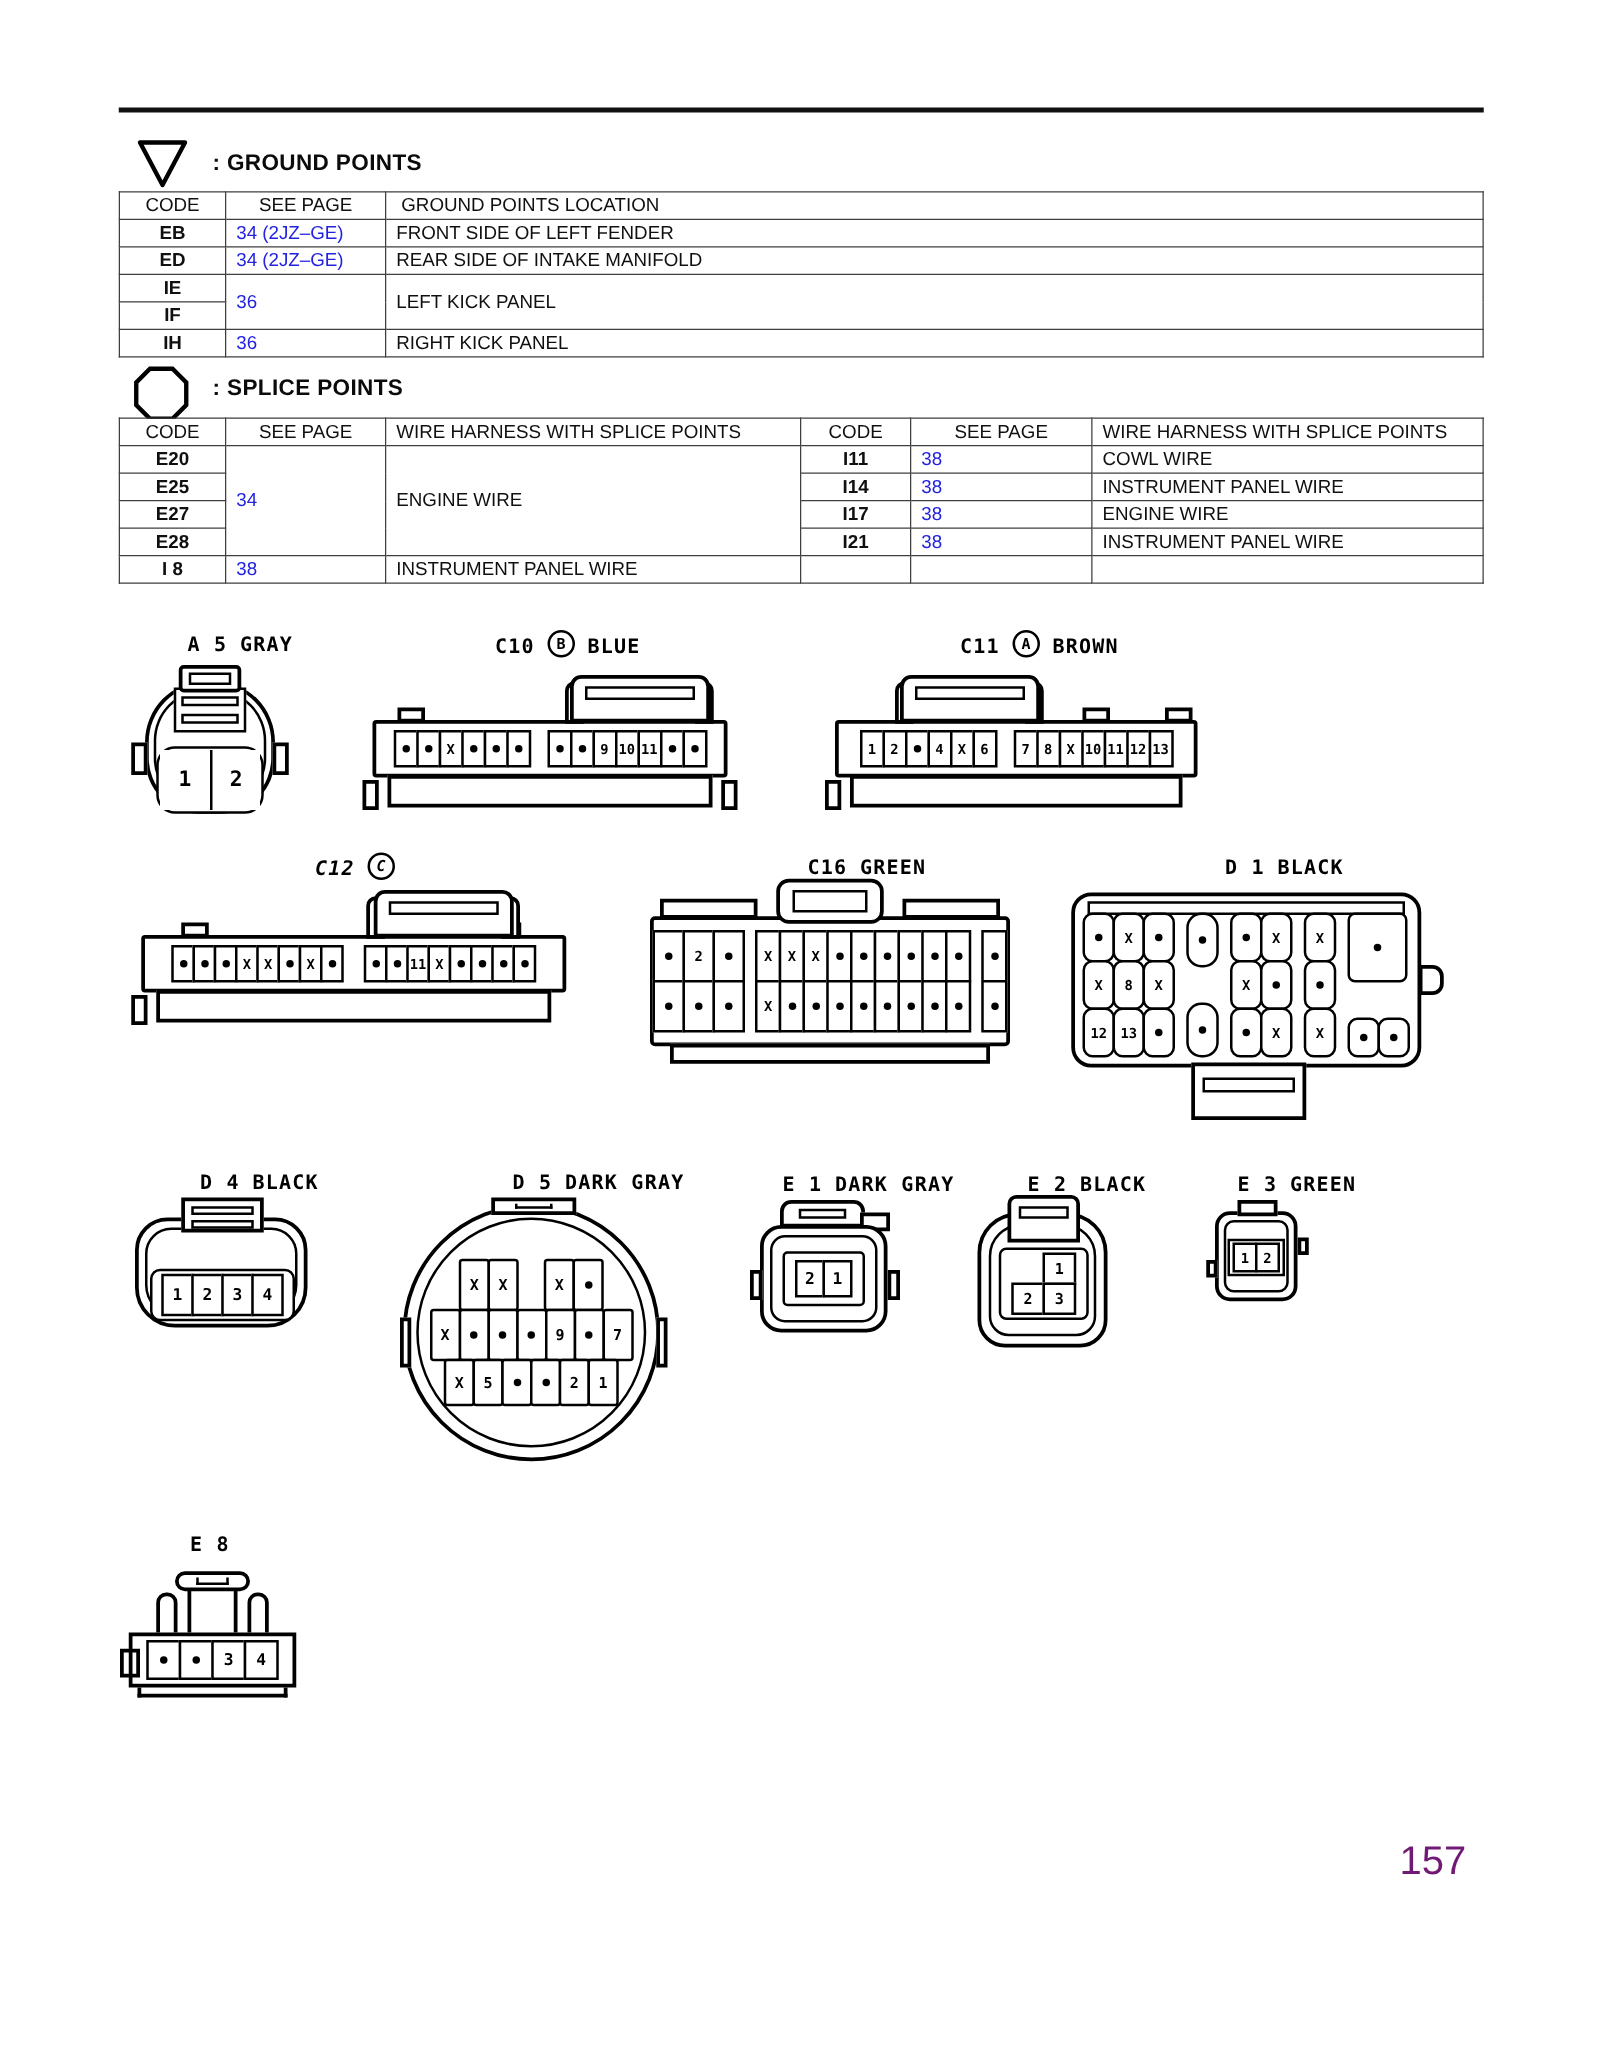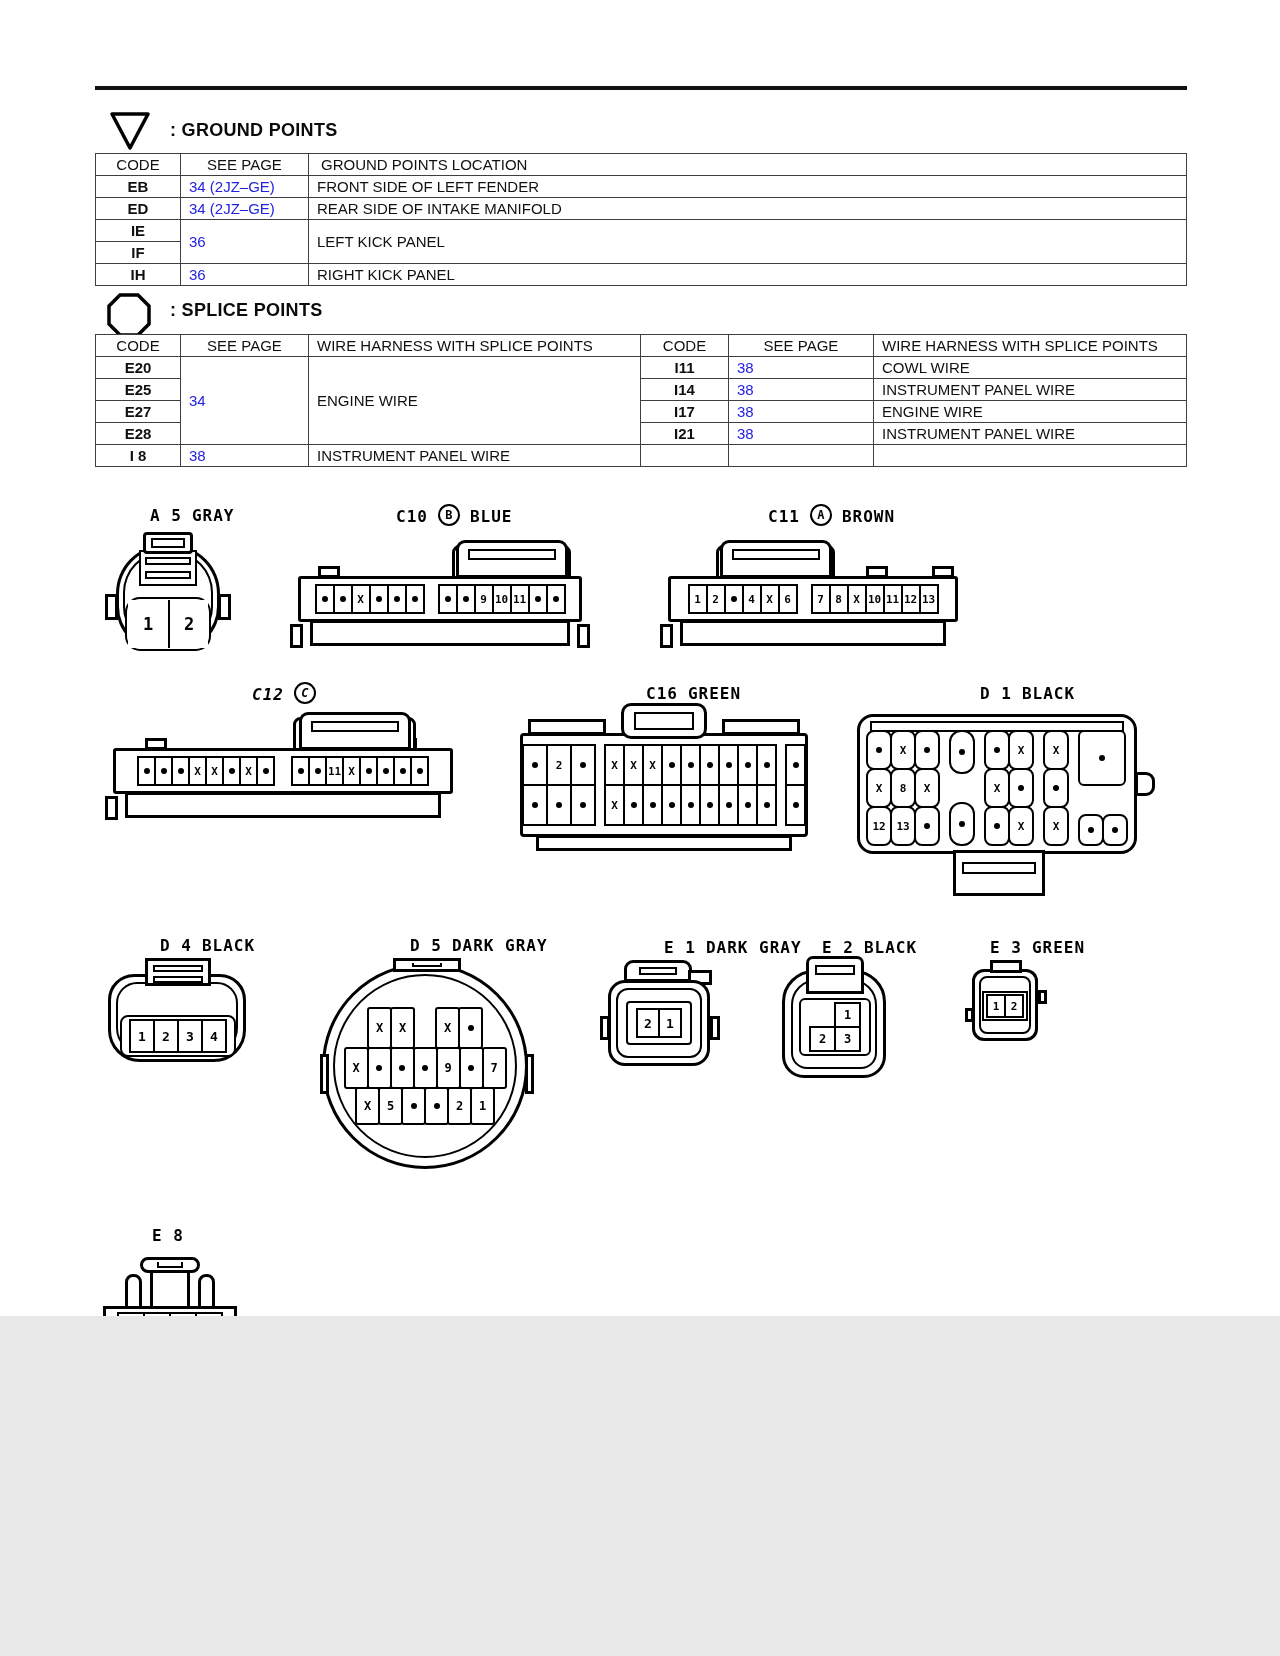--- a/index.html
+++ b/index.html
@@ -1,17 +1,17 @@
 <!DOCTYPE html>
 <html><head>
 <meta charset="utf-8">
 <style>
   * { box-sizing: border-box; margin: 0; padding: 0; }
   body { background:#e8e8e8; font-family:"Liberation Sans", sans-serif; }
-  .page { position:relative; width:1280px; height:1316px; background:#ffffff; margin:0 auto; overflow:hidden; color:#111; }
+  .page { position:relative; width:1280px; height:1656px; background:#ffffff; margin:0 auto; overflow:hidden; color:#111; }
 
   .top-rule { position:absolute; left:95px; top:86px; width:1092px; height:4px; background:#111; }
 
   
   .sec-icon { position:absolute; }
   .sec-title { position:absolute; font-weight:bold; font-size:18px; letter-spacing:.3px; color:#0b0b0b; }
 
   
   table.man { position:absolute; border-collapse:collapse; table-layout:fixed; font-size:15px; color:#101010; }
   table.man td, table.man th { border:1.5px solid #3f3f3f; height:22px; padding:0 8px; font-weight:normal; background:#fff; overflow:hidden; white-space:nowrap; }
@@ -294,21 +294,21 @@
       <span class="auto-hide">BLACK</span>
   </div>
   <div class="conn-label" style="left:160px; top:936px;">
     <span>D 4</span>
       <span class="auto-hide">BLACK</span>
   </div>
   <div class="conn-label" style="left:410px; top:936px;">
     <span>D 5</span>
       <span class="auto-hide">DARK GRAY</span>
   </div>
-  <div class="conn-label" style="left:664px; top:938px;">
+  <div class="conn-label" style="left:626px; top:938px;">
     <span>E 1</span>
       <span class="auto-hide">DARK GRAY</span>
   </div>
   <div class="conn-label" style="left:822px; top:938px;">
     <span>E 2</span>
       <span class="auto-hide">BLACK</span>
   </div>
   <div class="conn-label" style="left:990px; top:938px;">
     <span>E 3</span>
       <span class="auto-hide">GREEN</span>

